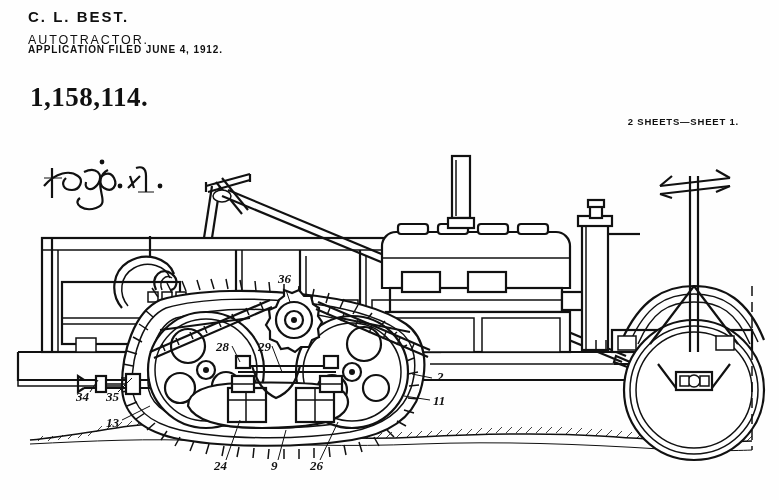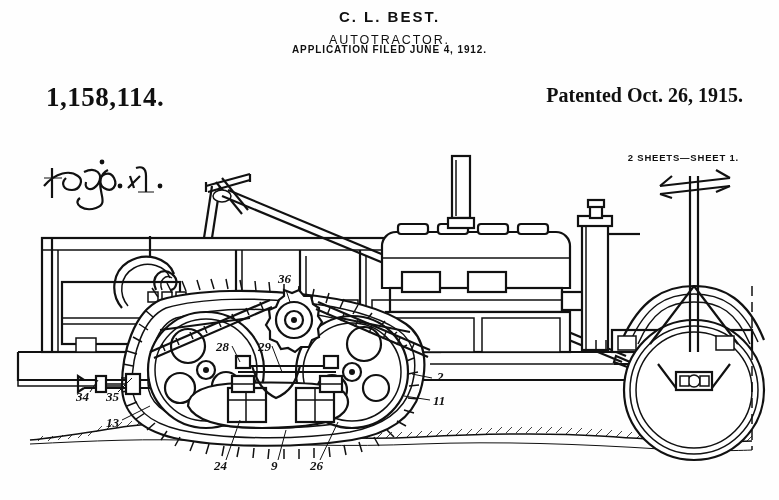--- a/index.html
+++ b/index.html
@@ -2,39 +2,39 @@
 <html><head>
 <meta charset="utf-8">
 <style>
   html,body{margin:0;padding:0;background:#ffffff;}
   body{width:779px;height:500px;overflow:hidden;
        font-family:"Liberation Serif",serif;color:#101010;
        position:relative;}
   .sheet{position:absolute;inset:0;background:#fefefe;}
 
   
-  .hdr-center{position:absolute;left:0;right:0;text-align:center;}
+  .hdr-center{position:absolute;left:0;right:0;padding-left:28px;}
   .inventor{top:8px;font-family:"Liberation Sans",sans-serif;
             font-size:15px;font-weight:700;letter-spacing:2.0px;}
   .title{top:33px;font-family:"Liberation Sans",sans-serif;
          font-size:12.5px;font-weight:400;letter-spacing:1.9px;}
   .appfiled{top:44px;font-family:"Liberation Sans",sans-serif;
             font-size:10px;font-weight:700;letter-spacing:0.9px;}
 
   .patno{position:absolute;left:30px;top:82px;
          font-family:"Liberation Serif",serif;
-         font-size:27px;font-weight:700;letter-spacing:0.5px;margin-left:16px;}
+         font-size:27px;font-weight:700;letter-spacing:0.5px;}
 
   .patdate{position:absolute;right:36px;top:84px;
            font-family:"Liberation Serif",serif;
            font-size:20px;font-weight:700;white-space:nowrap;}
   .sheets{position:absolute;right:40px;top:116px;
           font-family:"Liberation Sans",sans-serif;
           font-size:9.5px;font-weight:700;letter-spacing:0.8px;
-          white-space:nowrap;margin-top:36px;}
+          white-space:nowrap;}
 
   
   .figwrap{position:absolute;left:0;top:0;width:628px;height:500px;}
   svg{display:block;}
   .ln{fill:none;stroke:#111;stroke-width:1.5;}
   .ln2{fill:none;stroke:#111;stroke-width:2.2;}
   .lnT{fill:none;stroke:#111;stroke-width:1.0;}
   .lnH{fill:none;stroke:#111;stroke-width:0.8;}
   .fillw{fill:#ffffff;stroke:#111;stroke-width:1.5;}
   .fillw2{fill:#ffffff;stroke:#111;stroke-width:2.2;}
@@ -45,21 +45,20 @@
 </head>
 <body>
 
 <div class="sheet">
 
   <div class="hdr-center inventor">C. L. BEST.</div>
   <div class="hdr-center title">AUTOTRACTOR.</div>
   <div class="hdr-center appfiled">APPLICATION FILED JUNE 4, 1912.</div>
 
   <div class="patno">1,158,114.</div>
-  <div class="patdate">Patented  Oct. 26, 1915.</div>
   <div class="sheets">2 SHEETS—SHEET 1.</div>
 
   <div class="figwrap">
   <svg width="779" height="500" viewBox="0 0 779 500">
 
     <g>
       <path class="ln2" d="M44,186 C56,172 70,170 78,176 C84,180 80,190 72,190
                            C64,190 60,184 66,178"></path>
       <path class="ln2" d="M52,168 L52,198"></path>
       <path class="lnT" d="M44,178 L62,178"></path>

